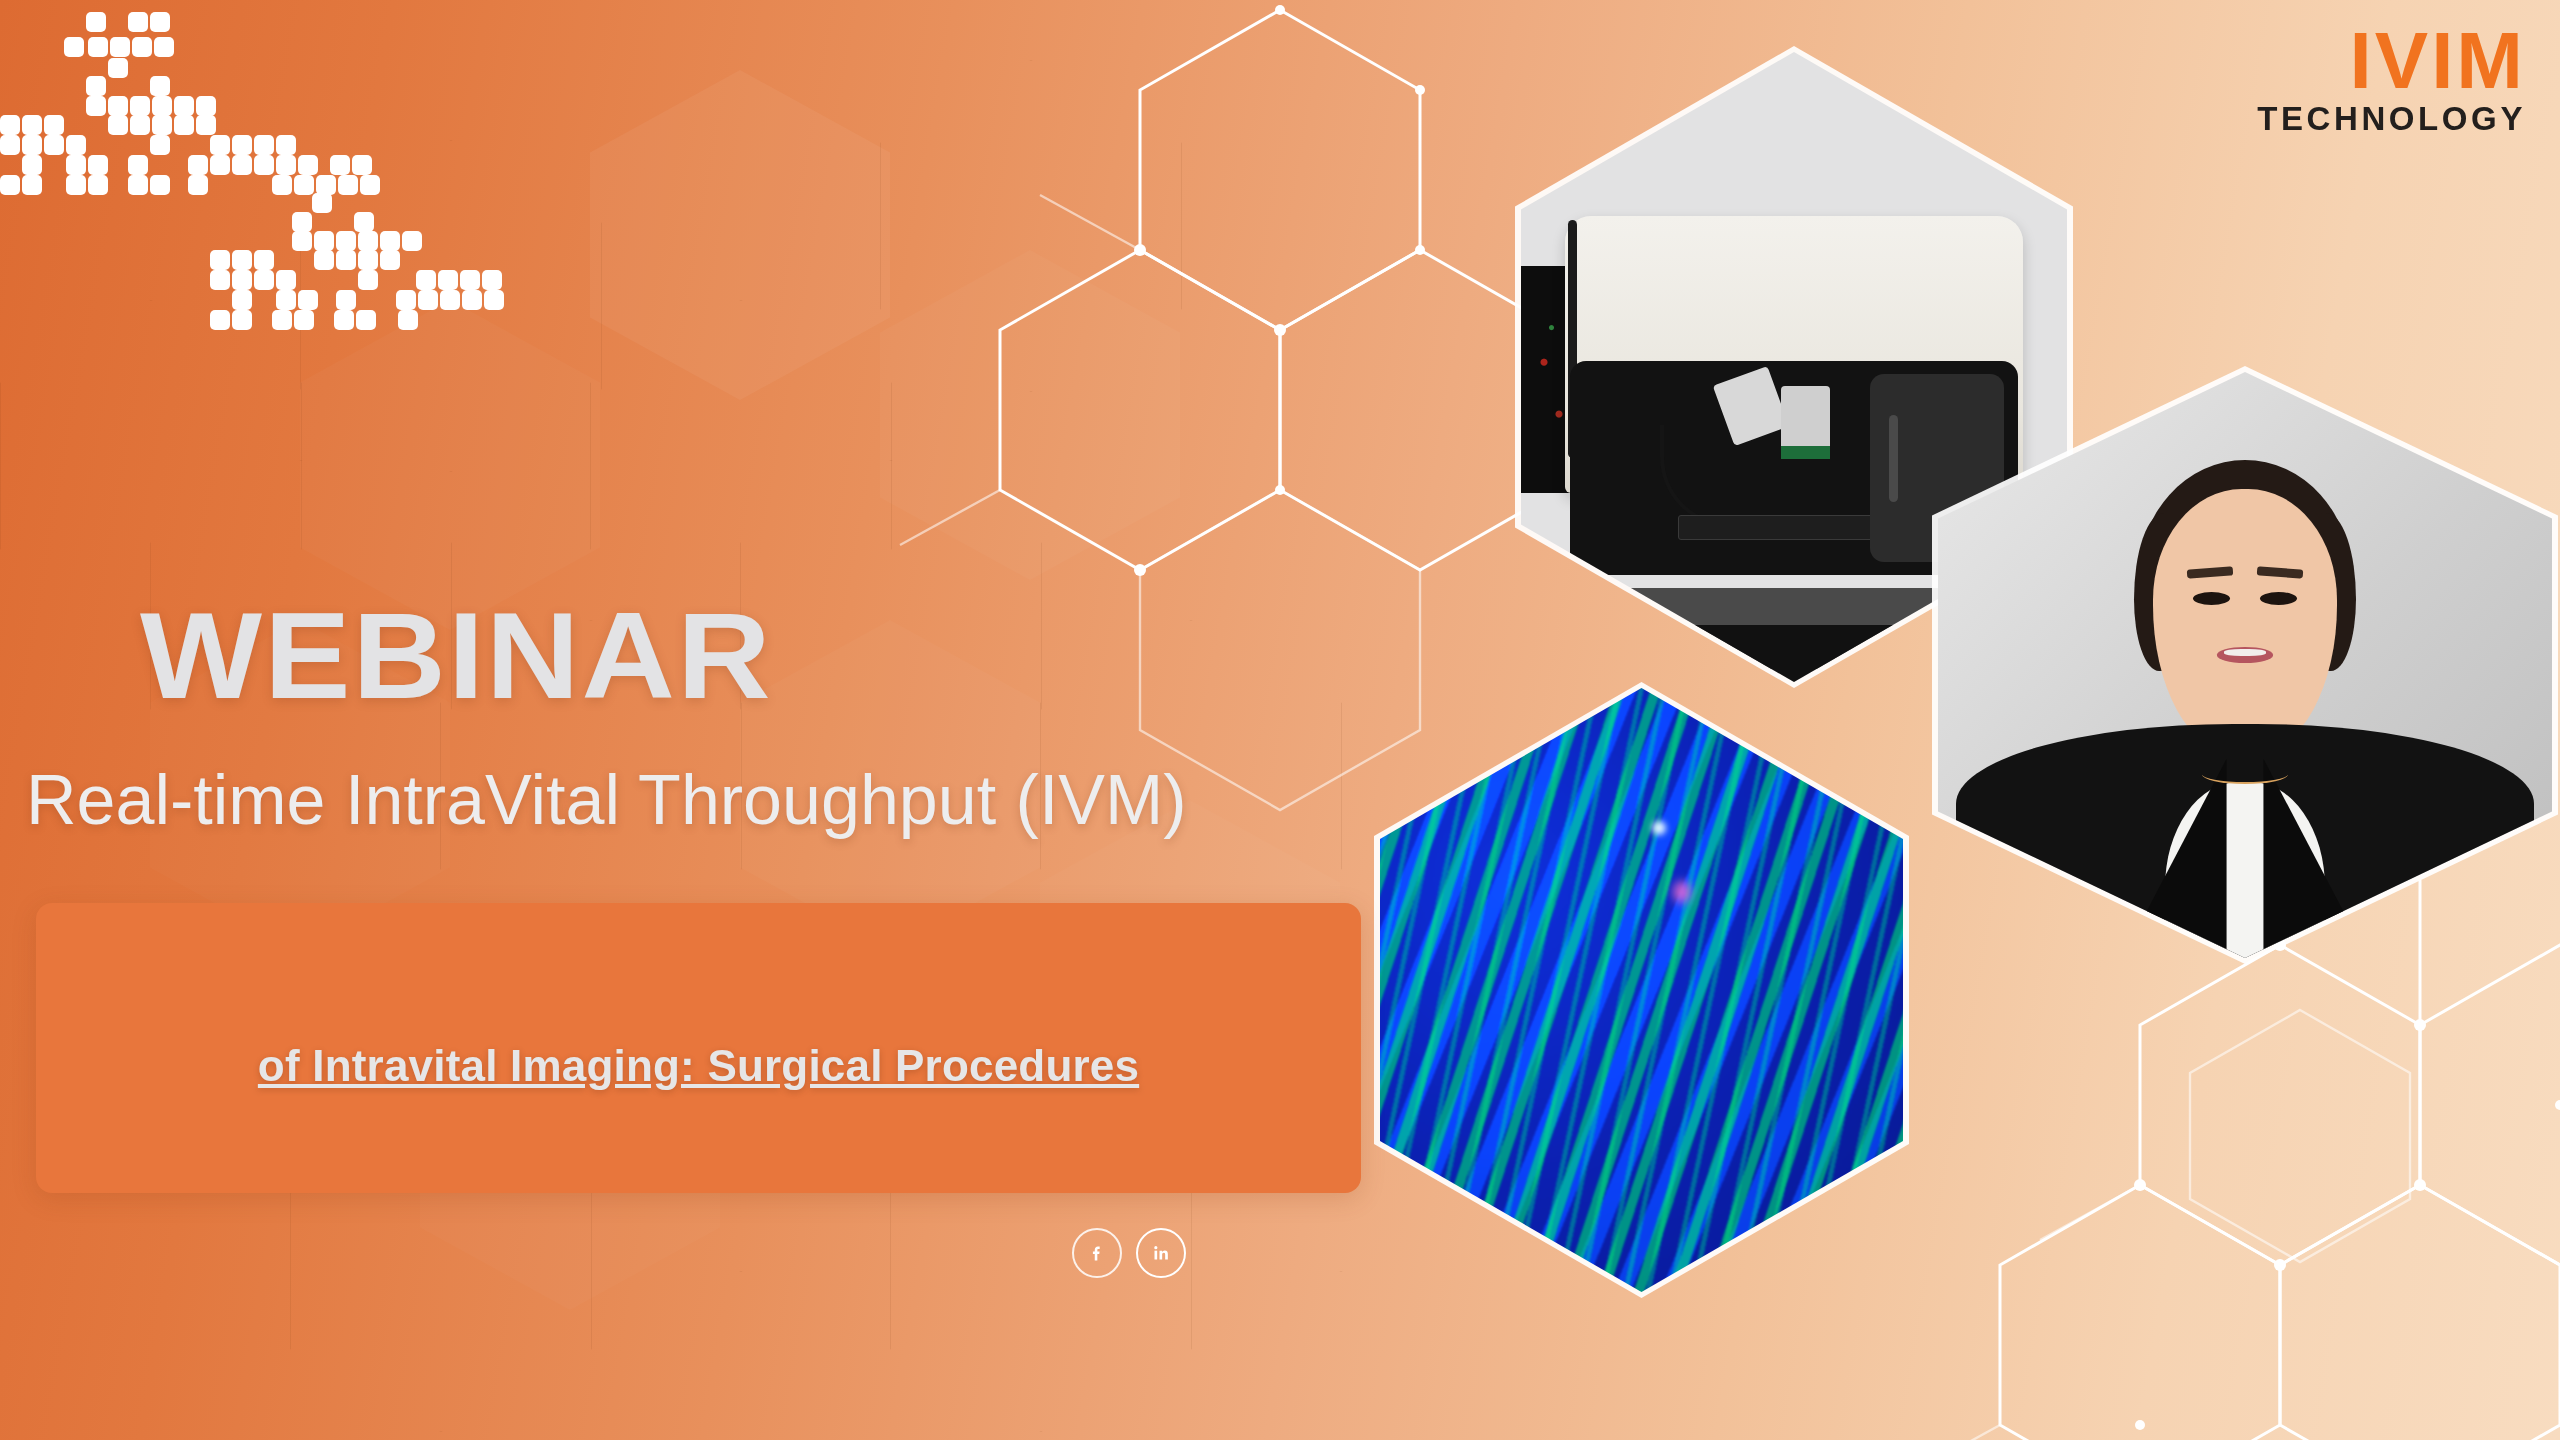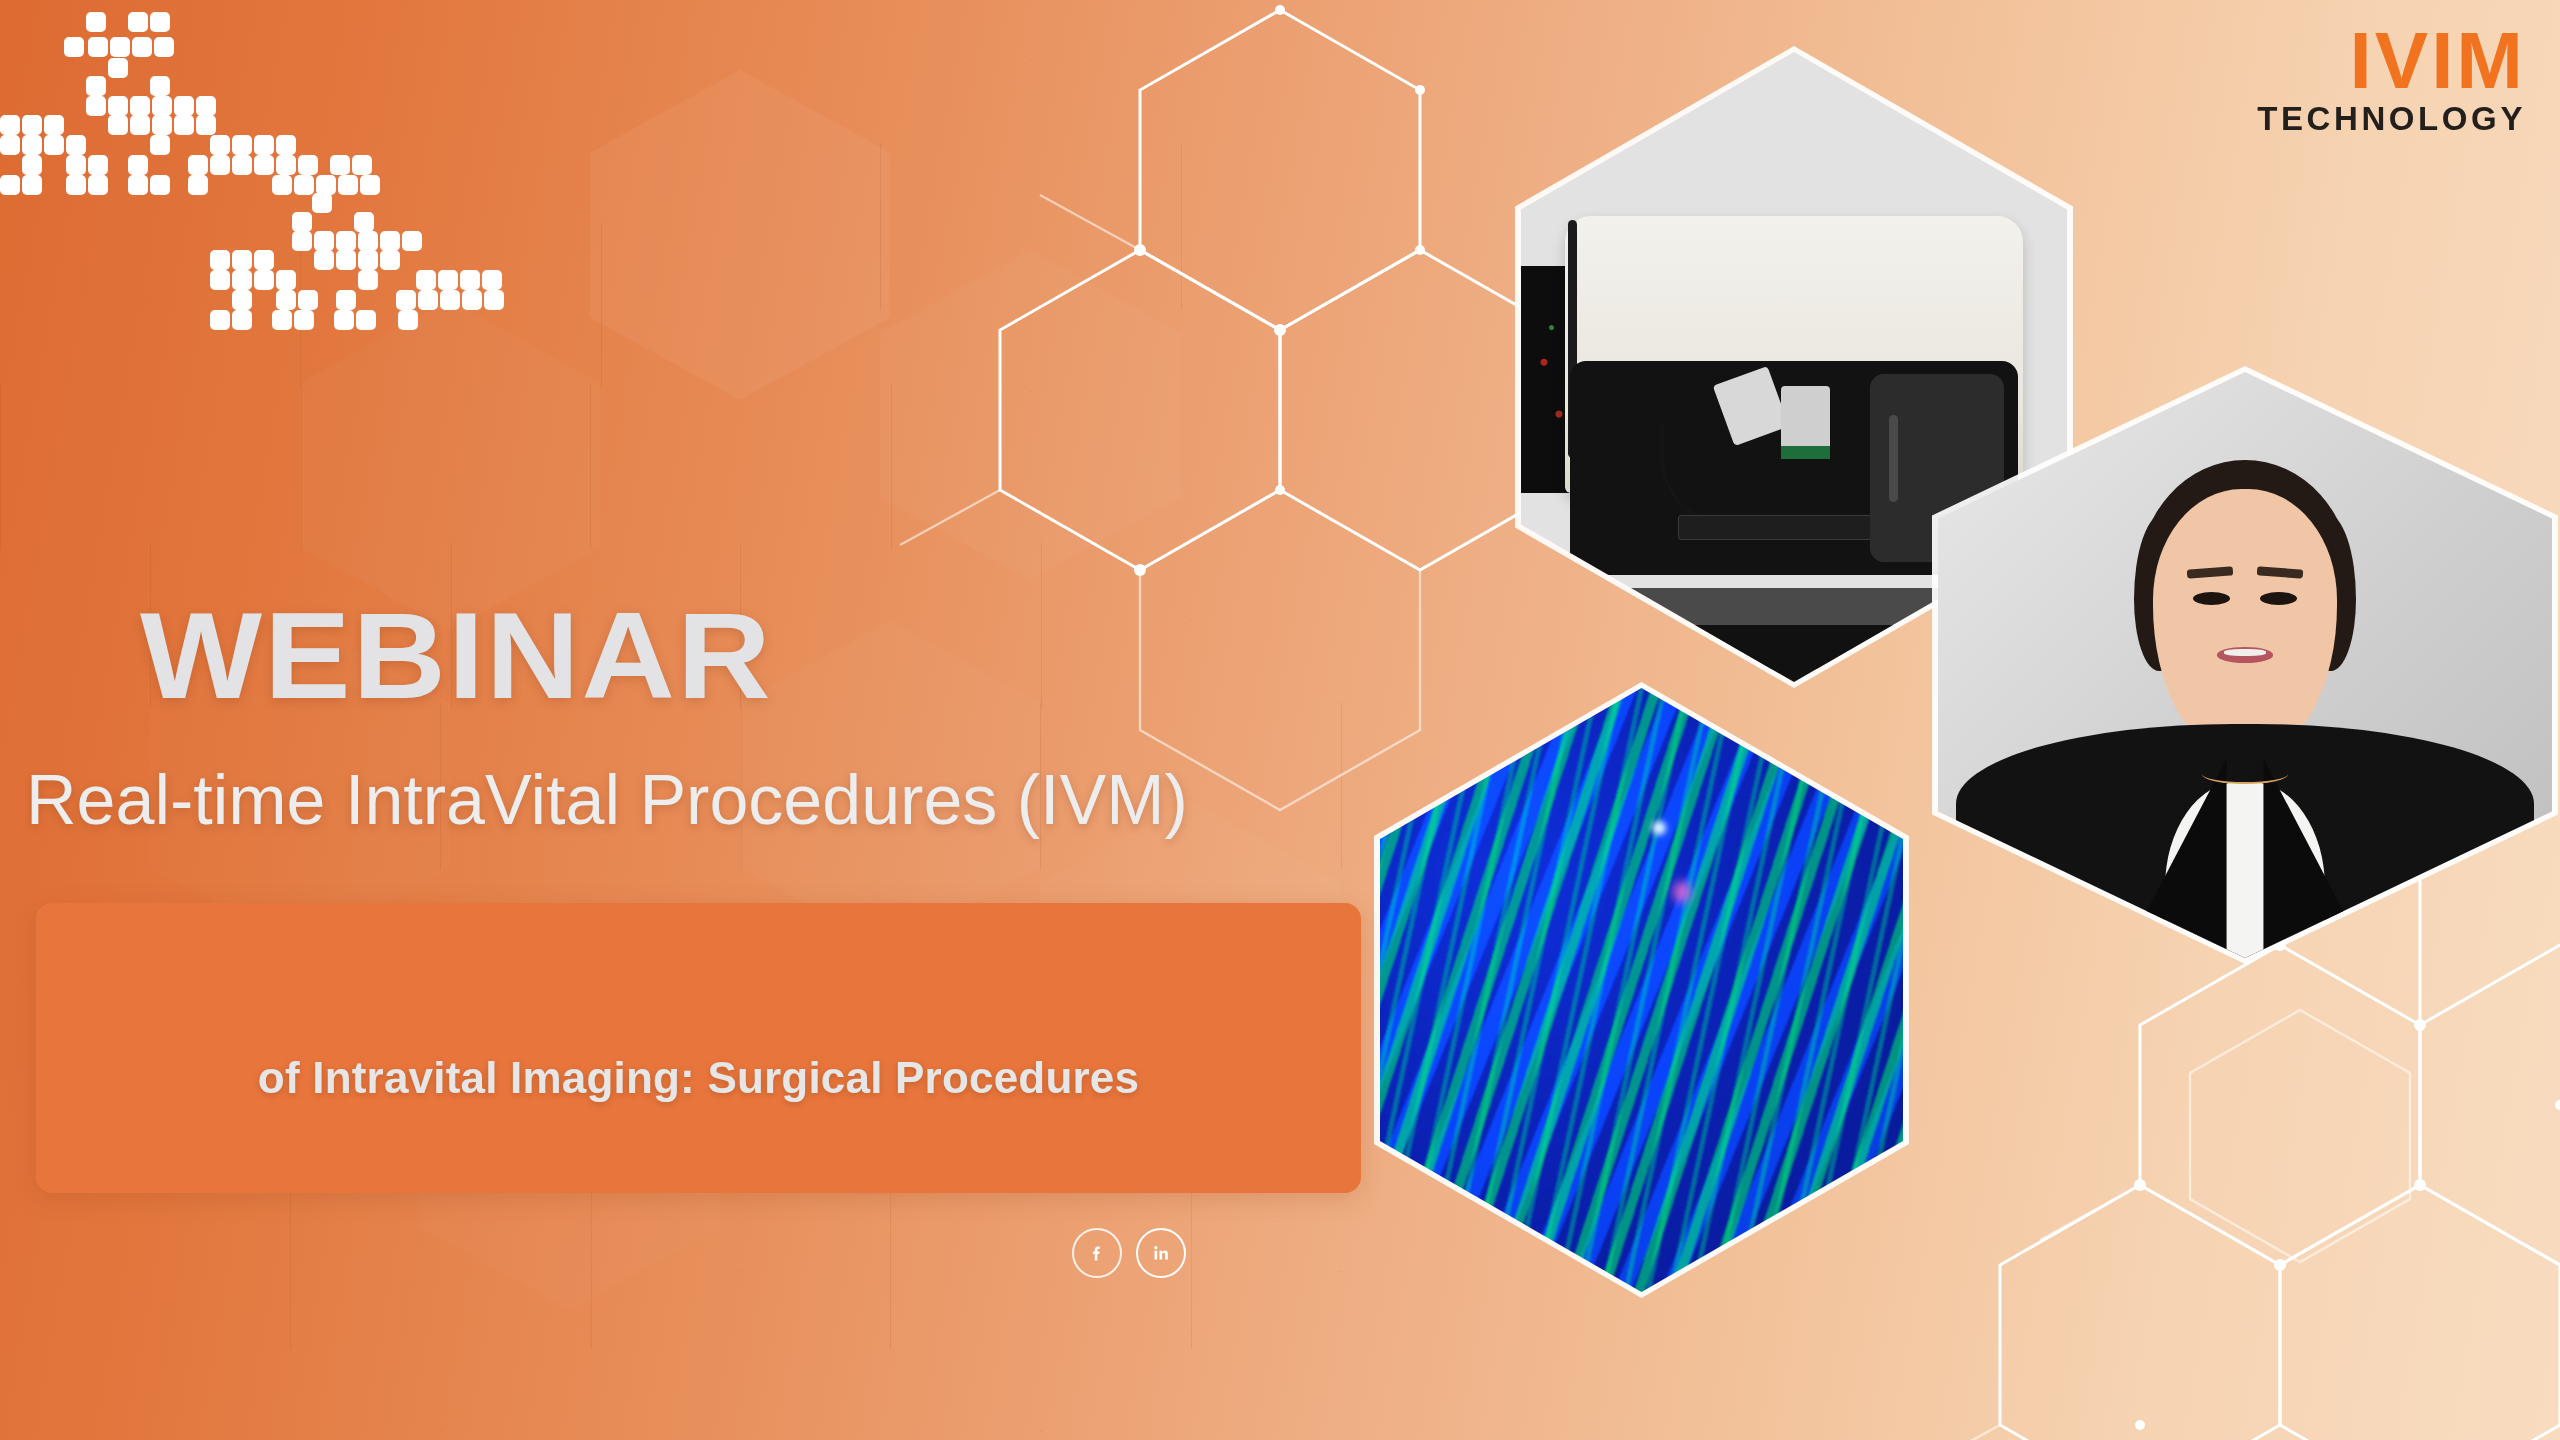--- a/index.html
+++ b/index.html
@@ -42,21 +42,21 @@
   .banner{
     position:absolute;left:36px;top:903px;width:1325px;height:290px;
     border-radius:16px;background:#e8763c;box-shadow:0 6px 24px rgba(140,60,20,.18);
   }
   .banner .bline{
     position:absolute;left:0;right:0;text-align:center;color:#e6e6e7;
     font-size:44px;font-weight:700;letter-spacing:0.2px;white-space:nowrap;
     text-shadow:0 2px 6px rgba(110,45,15,.3);
   }
   .banner .l1{top:82px;}
-  .banner .l2{top:150px;}
+  .banner .l2{top:138px;text-decoration:underline;}
 
   
   .social{position:absolute;top:1228px;left:1072px;display:flex;gap:14px;}
   .sbtn{width:46px;height:46px;border-radius:50%;border:2px solid rgba(255,255,255,.85);
         display:flex;align-items:center;justify-content:center;}
   .sbtn.solid{border-color:#ffffff;}
   .sbtn svg{display:block;}
 
   
   .logo{position:absolute;right:34px;top:24px;text-align:right;}
@@ -366,21 +366,21 @@
       <div class="p-teeth"></div>
       <div class="p-suit"></div>
       <div class="p-shirt"></div>
       <div class="p-lapelL"></div>
       <div class="p-lapelR"></div>
       <div class="p-neckl"></div>
     </div>
   </div>
 
   <div class="headline">WEBINAR</div>
-  <div class="subhead">Real-time IntraVital Procedures (IVM)</div>
+  <div class="subhead">Real-time IntraVital Throughput (IVM)</div>
 
   <div class="banner">
     <div class="bline l2">of Intravital Imaging: Surgical Procedures</div>
   </div>
 
   <div class="social">
     <div class="sbtn" title="Facebook">
       <svg width="20" height="20" viewBox="0 0 24 24" aria-hidden="true">
         <path fill="#ffffff" d="M15.2 4.2h-2.1c-2.3 0-3.8 1.5-3.8 3.9v2H7.1v3h2.2V21h3.1v-7.9h2.3l.4-3h-2.7V8.6c0-.8.2-1.3 1.3-1.3h1.5V4.2z"></path>
       </svg>

